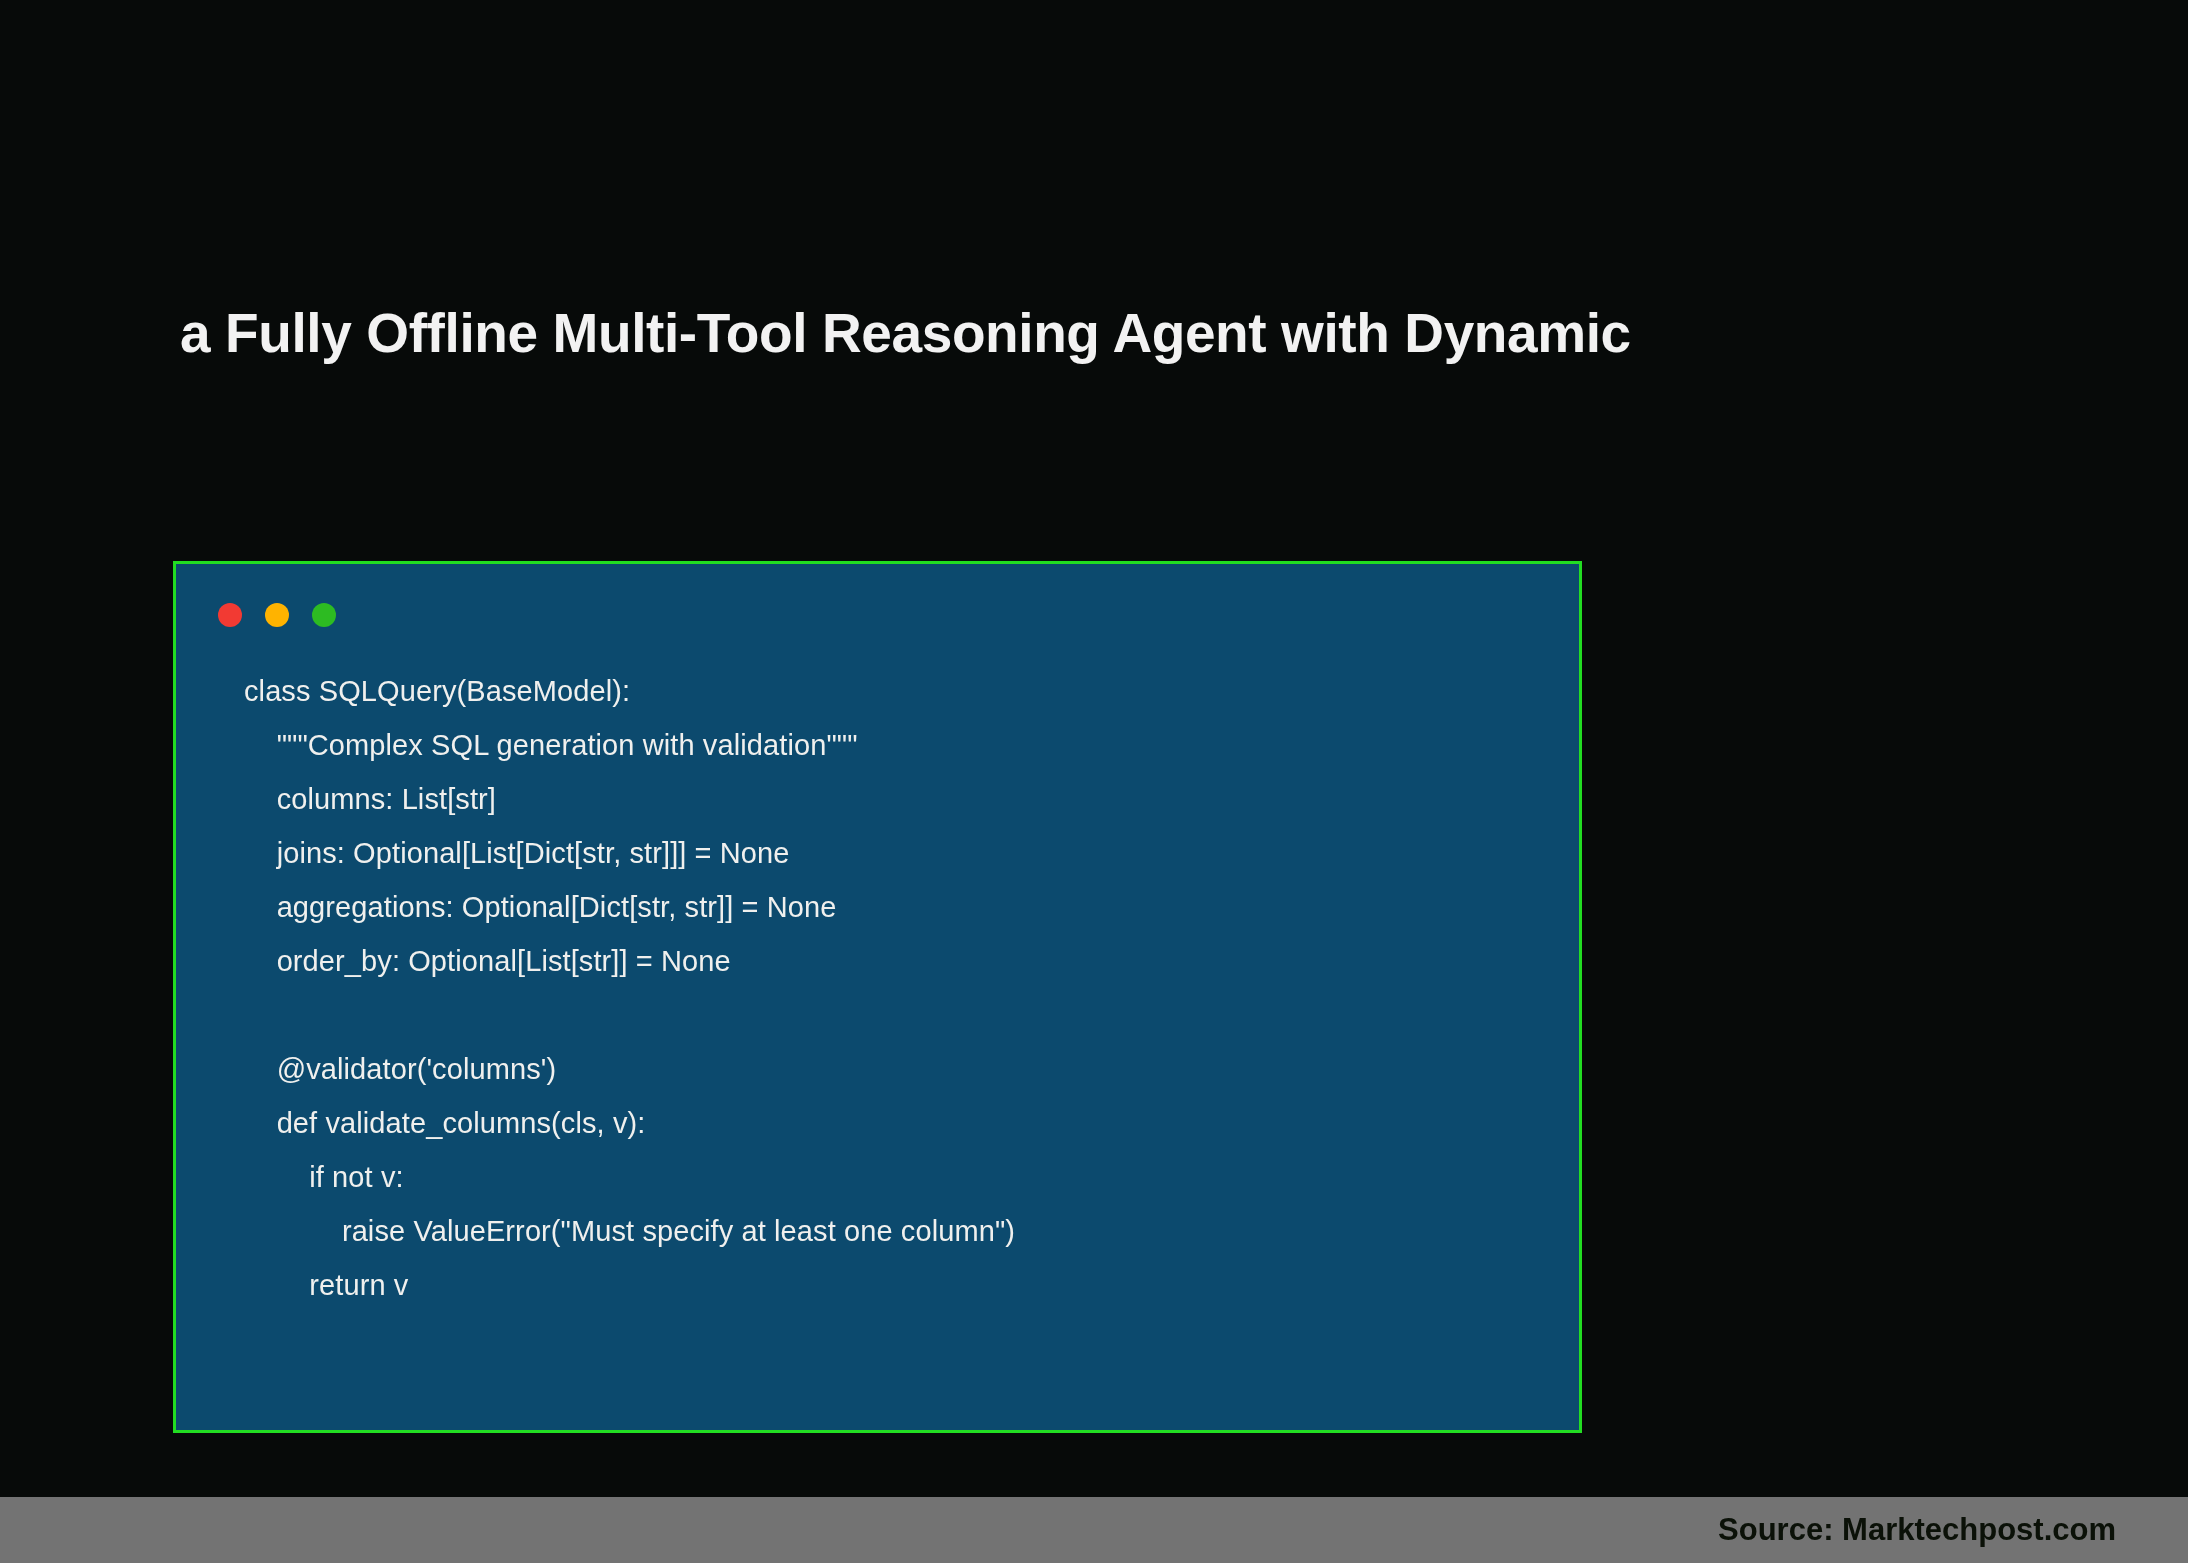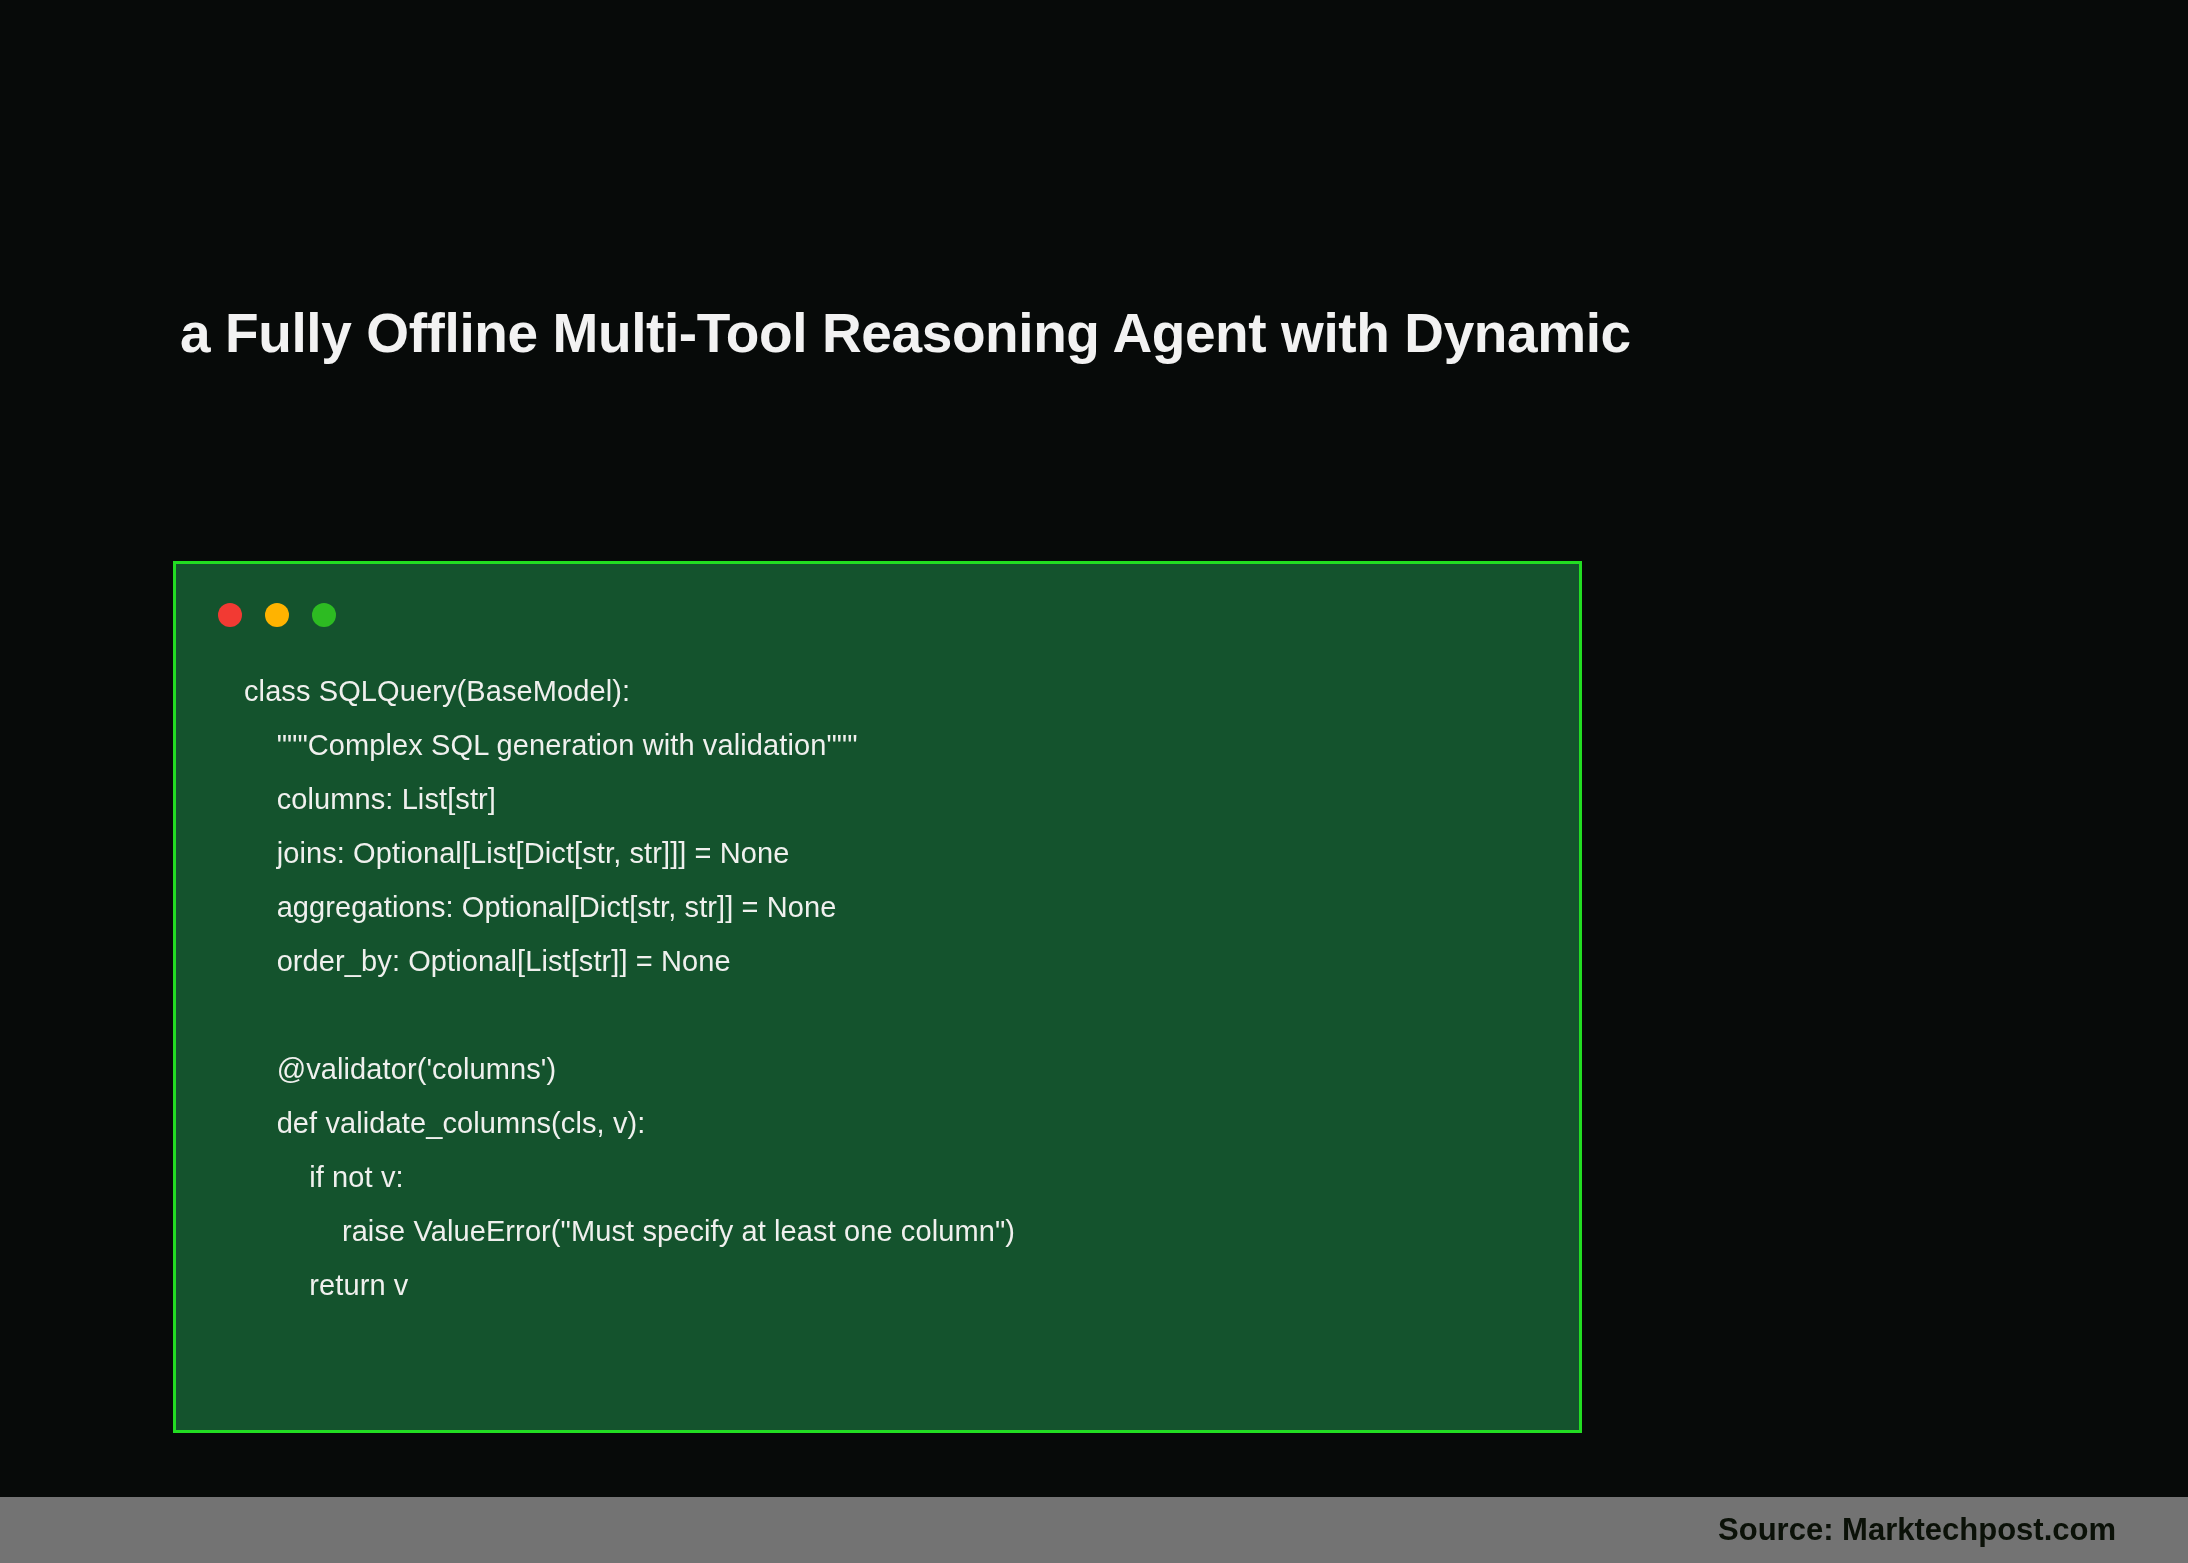--- a/index.html
+++ b/index.html
@@ -54,21 +54,21 @@
 
   
   .code-card {
     position: absolute;
     left: 173px;
     top: 561px;
     width: 1409px;
     height: 872px;
     box-sizing: border-box;
     border: 3px solid #22dd22;
-    background: #14532d;
+    background: #0c4a6e;
   }
 
   .dots {
     position: absolute;
     left: 42px;
     top: 39px;
     display: flex;
     gap: 23px;
     align-items: center;
   }

